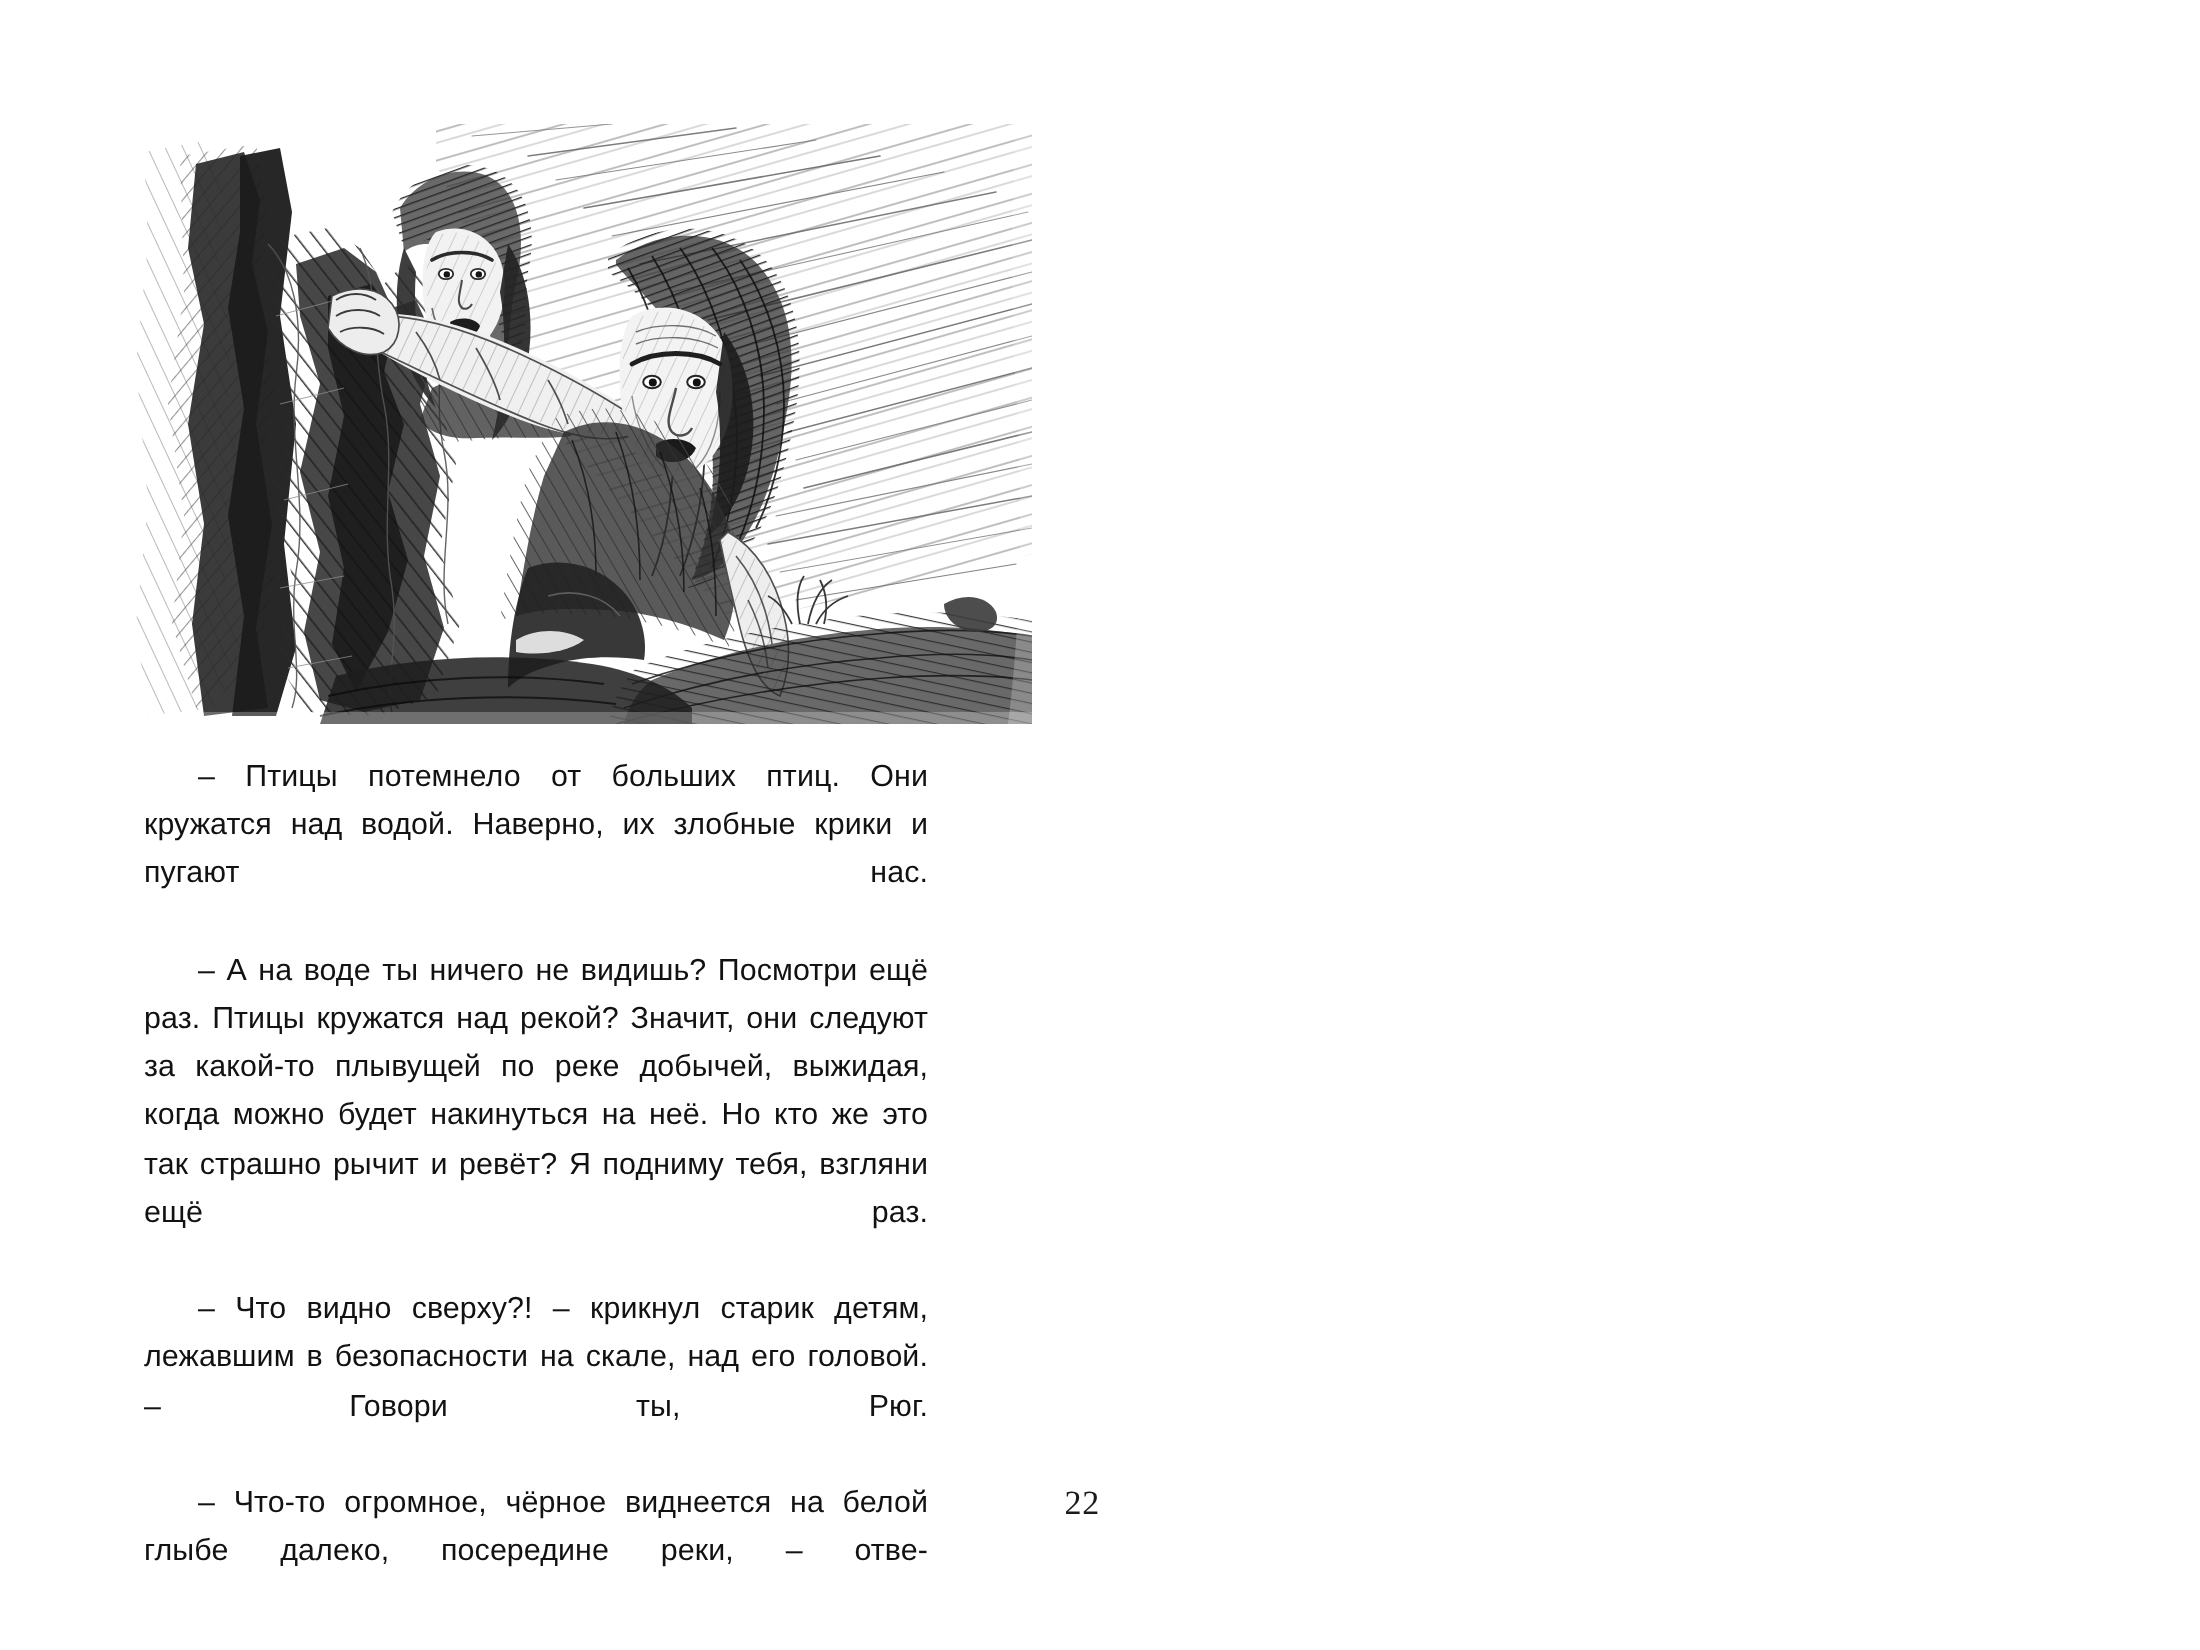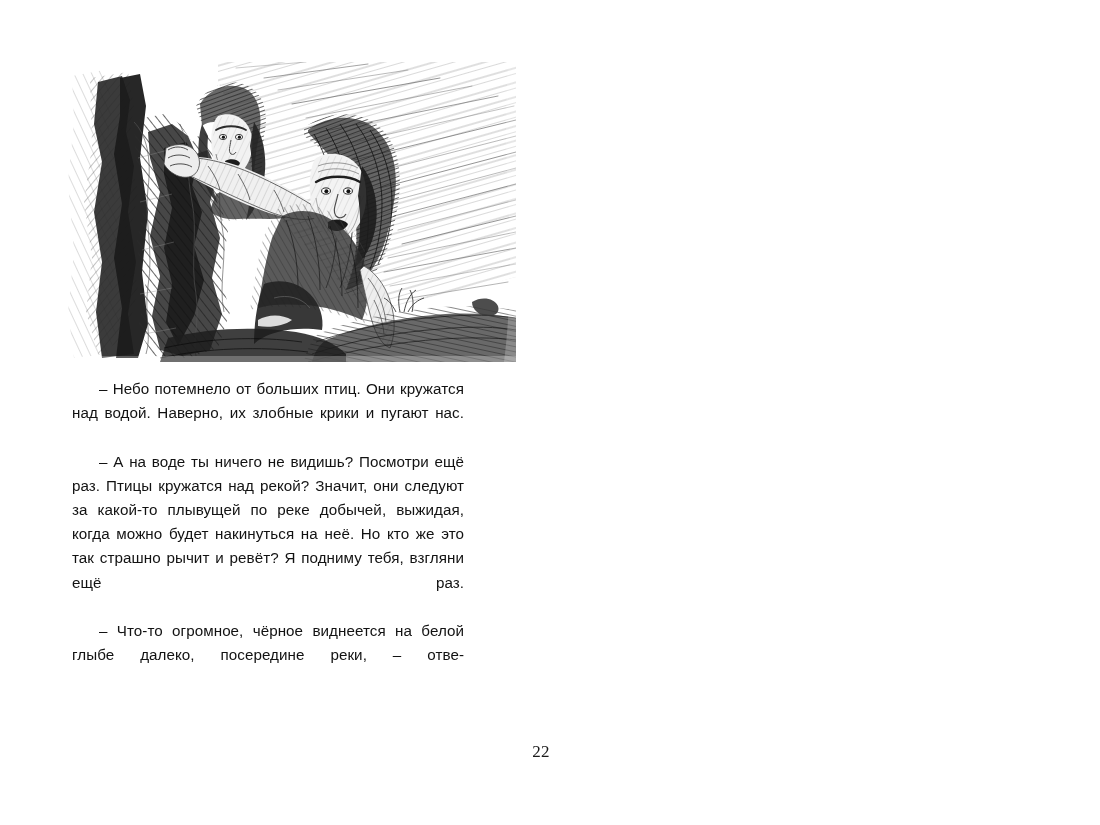--- a/index.html
+++ b/index.html
@@ -308,22 +308,23 @@
         </g>
 
         <g fill="#ffffff">
           <path d="M440 0 L448 0 L448 300 L436 300 C442 254 444 190 440 134 C437 84 438 36 440 0 Z" opacity="0.22"></path>
           <path d="M0 294 L448 294 L448 300 L0 300 Z" opacity="0.25"></path>
         </g>
       </svg>
     </div>
 
     <div class="column column-left">
-      <p>– Небо потемнело от больших птиц. Они кружатся над водой. Наверно, их злобные крики и пугают нас.</p>
+      <p>– Птицы потемнело от больших птиц. Они кружатся над водой. Наверно, их злобные крики и пугают нас.</p>
       <p>– А на воде ты ничего не видишь? Посмотри ещё раз. Птицы кружатся над рекой? Значит, они следуют за какой-то плывущей по реке добычей, выжидая, когда можно будет накинуться на неё. Но кто же это так страшно рычит и ревёт? Я подниму тебя, взгляни ещё раз.</p>
+      <p>– Что видно сверху?! – крикнул старик детям, лежавшим в безопасности на скале, над его головой. – Говори ты, Рюг.</p>
       <p>– Что-то огромное, чёрное виднеется на белой глыбе далеко, посередине реки, – отве-</p>
     </div>
 
     <div class="folio folio-left">22</div>
   </div>
 
   <div class="page page-right">
 
     
 

